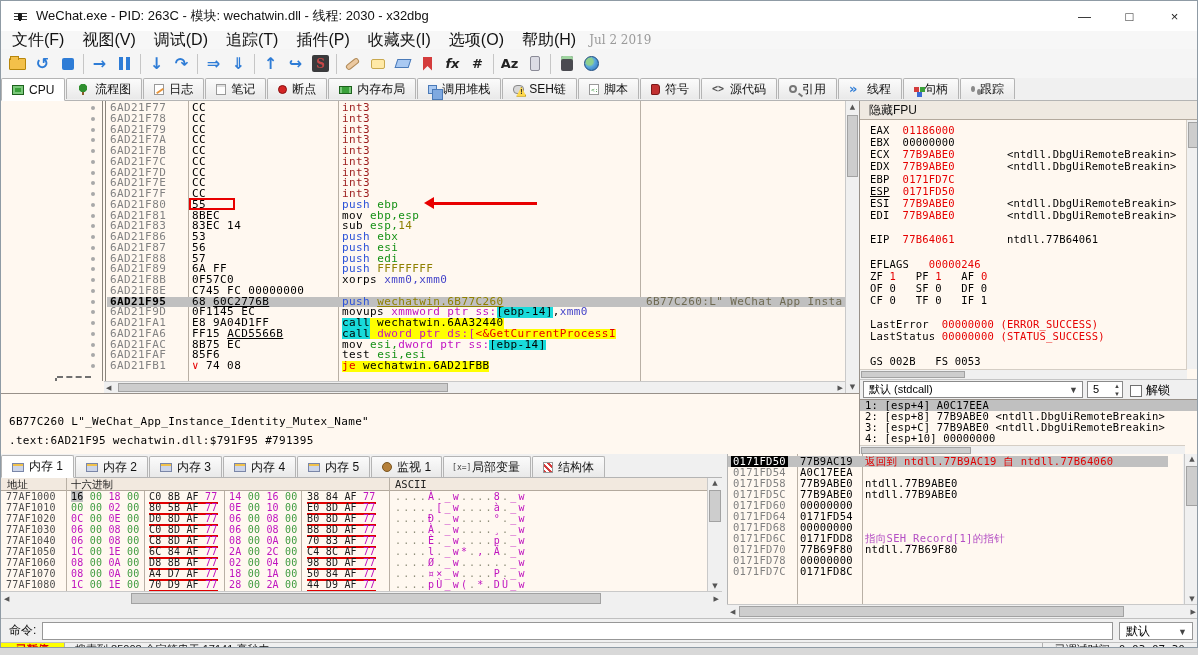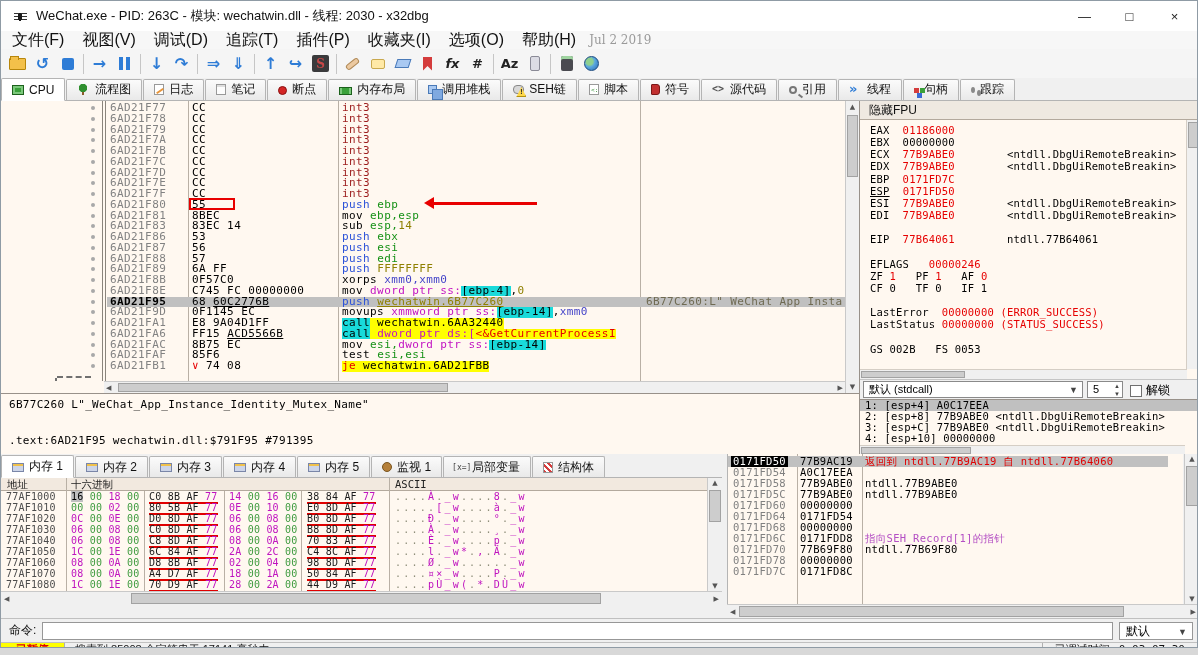--- a/index.html
+++ b/index.html
@@ -41,21 +41,21 @@
   .k-label{width:14px;height:9px;background:#a9c9f2;border:1px solid #4a7ab8;transform:skewX(-18deg)}
   .k-bookmark{width:9px;height:14px;background:#d43c3c;clip-path:polygon(0 0,100% 0,100% 100%,50% 68%,0 100%)}
   .k-phone{width:10px;height:15px;background:#dcdce4;border:1px solid #8a8a96;border-radius:2px}
   .k-calc{width:12px;height:15px;background:#4a4a50;border-radius:2px;box-shadow:inset 0 3px 0 #9fd4a0}
   .k-globe{width:15px;height:15px;border-radius:50%;border:1px solid #1a4a80;
            background:radial-gradient(circle at 35% 35%,#8ed08e 0 28%,#5aa8e0 45%,#2a6ab0)}
   .tb.dark{color:#222;font-style:italic;font-size:13px}
   .tb.plain{color:#222;font-style:normal;font-size:13px}
 
   
-  .tabbar{left:0;right:0;top:77px;height:23px;background:#f0f0f0;display:flex;align-items:center;border-bottom:1px solid #b4b4b4}
+  .tabbar{left:0;right:0;top:77px;height:23px;background:#f0f0f0;display:flex;align-items:flex-start;border-bottom:1px solid #b4b4b4}
   .tab{display:flex;align-items:center;height:21px;padding:0 10px;font-size:12px;color:#111;
        border:1px solid #b4b4b4;border-bottom:none;border-radius:2px 2px 0 0;background:linear-gradient(#fbfbfb,#e9e9e9);margin-right:1px}
   .tab.active{background:#fff;height:23px;margin-bottom:-1px;border-bottom:1px solid #fff}
   .ic{width:13px;height:11px;display:inline-block;position:relative;margin-right:5px;flex:none}
   .ic-cpu{width:12px;height:10px;background:#3aa13a;border:1px solid #1c611c;box-shadow:inset 0 0 0 2px #7cc87c}
   .ic-graph{background:radial-gradient(circle at 6px 4px,#2f8f2f 0 4px,transparent 4.5px),linear-gradient(#8a5a2a,#8a5a2a) 5px 7px/2px 4px no-repeat}
   .ic-log{background:#fff;border:1px solid #999;width:10px;height:11px}
   .ic-log::after{content:"";position:absolute;left:1px;top:5px;width:8px;height:2px;background:#e8953a;transform:rotate(-35deg)}
   .ic-notes{background:#fdfdfd;border:1px solid #999;width:10px;height:11px;
             box-shadow:inset 0 2px 0 #dedede}
@@ -104,21 +104,21 @@
   .jmp-dash{left:56px;top:275px;width:34px;border-top:2px dashed #707070}
   .jmp-dash::before{content:"";position:absolute;left:-2px;top:0;height:5px;border-left:2px dashed #707070}
 
   
   .sb{background:#f0f0f0}
   .sb .thumb{position:absolute;background:#cdcdcd;border:1px solid #a2a2a2}
   .sb .sarr{position:absolute;color:#555;font-size:7px;text-align:center;font-family:"DejaVu Sans",sans-serif}
   .dvscroll{left:844px;top:0;width:14px;height:292px;border-left:1px solid #c9c9c9}
   .dhscroll{left:103px;top:280px;width:741px;height:12px;border-top:1px solid #c9c9c9}
   .infobox{left:0;top:292px;width:858px;height:61px;background:#fff8f0;border-top:1px solid #98918a;
-           font-family:"DejaVu Sans Mono",monospace;font-size:11px;letter-spacing:.3px;color:#000;padding:4px 8px}
+           font-family:"DejaVu Sans Mono",monospace;font-size:11px;letter-spacing:.3px;color:#000;padding:21px 8px}
   .infoline2{position:absolute;left:8px;bottom:7px}
 
   
   .regs{left:858px;top:0;width:340px;height:353px;background:#fff8f0;border-left:1px solid #98918a}
   .fpubtn{position:absolute;left:0;right:0;top:0;height:19px;background:#efe9e1;border-bottom:1px solid #b3a99d;
           font-size:12px;line-height:18px;padding-left:9px;color:#111}
   .reglines{position:absolute;left:0;right:13px;top:23px;height:243px;overflow:hidden}
   .regline{height:12.15px;line-height:12.1px;white-space:pre;padding-left:10px;
            font-family:"DejaVu Sans Mono",monospace;font-size:10.5px;letter-spacing:.2px;color:#000}
   .rvscroll{right:0;top:19px;width:13px;height:249px;border-left:1px solid #d5cec5}
@@ -347,21 +347,21 @@
           <div class="drow"><span class="d-dot"></span><span class="d-addr">6AD21F7E</span><span class="d-bytes"><span>CC</span></span><span class="d-instr"><span class="t-mrn">int3</span></span></div>
           <div class="drow"><span class="d-dot"></span><span class="d-addr">6AD21F7F</span><span class="d-bytes"><span>CC</span></span><span class="d-instr"><span class="t-mrn">int3</span></span></div>
           <div class="drow"><span class="d-dot"></span><span class="d-addr">6AD21F80</span><span class="d-bytes"><span>55</span></span><span class="d-instr"><span class="t-blu">push </span><span class="t-grn">ebp</span></span></div>
           <div class="drow"><span class="d-dot"></span><span class="d-addr">6AD21F81</span><span class="d-bytes"><span>8BEC</span></span><span class="d-instr"><span>mov </span><span class="t-grn">ebp,esp</span></span></div>
           <div class="drow"><span class="d-dot"></span><span class="d-addr">6AD21F83</span><span class="d-bytes"><span>83EC 14</span></span><span class="d-instr"><span>sub </span><span class="t-grn">esp,</span><span class="t-olv">14</span></span></div>
           <div class="drow"><span class="d-dot"></span><span class="d-addr">6AD21F86</span><span class="d-bytes"><span>53</span></span><span class="d-instr"><span class="t-blu">push </span><span class="t-grn">ebx</span></span></div>
           <div class="drow"><span class="d-dot"></span><span class="d-addr">6AD21F87</span><span class="d-bytes"><span>56</span></span><span class="d-instr"><span class="t-blu">push </span><span class="t-grn">esi</span></span></div>
           <div class="drow"><span class="d-dot"></span><span class="d-addr">6AD21F88</span><span class="d-bytes"><span>57</span></span><span class="d-instr"><span class="t-blu">push </span><span class="t-grn">edi</span></span></div>
           <div class="drow"><span class="d-dot"></span><span class="d-addr">6AD21F89</span><span class="d-bytes"><span>6A FF</span></span><span class="d-instr"><span class="t-blu">push </span><span class="t-olv">FFFFFFFF</span></span></div>
           <div class="drow"><span class="d-dot"></span><span class="d-addr">6AD21F8B</span><span class="d-bytes"><span>0F57C0</span></span><span class="d-instr"><span>xorps </span><span class="t-ind">xmm0,xmm0</span></span></div>
-          <div class="drow"><span class="d-dot"></span><span class="d-addr">6AD21F8E</span><span class="d-bytes"><span>C745 FC 00000000</span></span><span class="d-instr"><span>mov </span><span class="t-mag">dword ptr ss:</span><span class="t-cyn">[ebp-4]</span><span>,</span><span class="t-olv">0</span></span></div>
+          <div class="drow"><span class="d-dot"></span><span class="d-addr">6AD21F8E</span><span class="d-bytes"><span>C745 FC 00000000</span></span></div>
           <div class="drow sel"><span class="d-dot"></span><span class="d-addr">6AD21F95</span><span class="d-bytes"><span>68 </span><span class="t-u">60C2776B</span></span><span class="d-instr"><span class="t-blu">push </span><span class="t-olv t-u">wechatwin.6B77C260</span></span><span class="d-comm">6B77C260:L"_WeChat_App_Insta</span></div>
           <div class="drow"><span class="d-dot"></span><span class="d-addr">6AD21F9D</span><span class="d-bytes"><span>0F1145 EC</span></span><span class="d-instr"><span>movups </span><span class="t-mag">xmmword ptr ss:</span><span class="t-cyn">[ebp-14]</span><span>,</span><span class="t-ind">xmm0</span></span></div>
           <div class="drow"><span class="d-dot"></span><span class="d-addr">6AD21FA1</span><span class="d-bytes"><span>E8 9A04D1FF</span></span><span class="d-instr"><span class="t-cyn">call</span><span class="t-yel"> wechatwin.6AA32440</span></span></div>
           <div class="drow"><span class="d-dot"></span><span class="d-addr">6AD21FA6</span><span class="d-bytes"><span>FF15 </span><span class="t-u">ACD5566B</span></span><span class="d-instr"><span class="t-cyn">call</span><span class="t-yel"> </span><span class="t-yel t-mag">dword ptr ds:[</span><span class="t-yel t-red">&lt;&amp;GetCurrentProcessI</span></span></div>
           <div class="drow"><span class="d-dot"></span><span class="d-addr">6AD21FAC</span><span class="d-bytes"><span>8B75 EC</span></span><span class="d-instr"><span>mov </span><span class="t-grn">esi,</span><span class="t-mag">dword ptr ss:</span><span class="t-cyn">[ebp-14]</span></span></div>
           <div class="drow"><span class="d-dot"></span><span class="d-addr">6AD21FAF</span><span class="d-bytes"><span>85F6</span></span><span class="d-instr"><span>test </span><span class="t-grn">esi,esi</span></span></div>
           <div class="drow"><span class="d-dot"></span><span class="d-addr">6AD21FB1</span><span class="d-bytes"><span class="t-red">∨ </span><span>74 08</span></span><span class="d-instr"><span class="t-yel t-red">je</span><span class="t-yel"> wechatwin.6AD21FBB</span></span></div>
         </div>
       <div class="abs red-box"></div>
       <div class="abs red-arrow"></div>
@@ -393,20 +393,21 @@
           <div class="regline"><span>EDX  </span><span class="t-red">77B9ABE0</span><span>        </span><span>&lt;ntdll.DbgUiRemoteBreakin&gt;</span></div>
           <div class="regline"><span>EBP  </span><span class="t-red">0171FD7C</span></div>
           <div class="regline"><span class="t-u">ESP</span><span>  </span><span class="t-red">0171FD50</span></div>
           <div class="regline"><span>ESI  </span><span class="t-red">77B9ABE0</span><span>        </span><span>&lt;ntdll.DbgUiRemoteBreakin&gt;</span></div>
           <div class="regline"><span>EDI  </span><span class="t-red">77B9ABE0</span><span>        </span><span>&lt;ntdll.DbgUiRemoteBreakin&gt;</span></div>
           <div class="regline"></div>
           <div class="regline"><span>EIP  </span><span class="t-red">77B64061</span><span>        </span><span>ntdll.77B64061</span></div>
           <div class="regline"></div>
           <div class="regline"><span>EFLAGS   </span><span class="t-red">00000246</span></div>
           <div class="regline"><span>ZF </span><span class="t-red">1</span><span>   PF </span><span class="t-red">1</span><span>   AF </span><span class="t-red">0</span></div>
+          <div class="regline"><span>OF 0   SF 0   DF 0</span></div>
           <div class="regline"><span>CF 0   TF 0   IF 1</span></div>
           <div class="regline"></div>
           <div class="regline"><span>LastError  </span><span class="t-red">00000000 (ERROR_SUCCESS)</span></div>
           <div class="regline"><span>LastStatus </span><span class="t-red">00000000 (STATUS_SUCCESS)</span></div>
           <div class="regline"></div>
           <div class="regline"><span>GS 002B   FS 0053</span></div>
         </div>
       <div class="abs sb rvscroll">
         <span class="thumb" style="left:1px;right:1px;top:2px;height:26px"></span>
       </div>

